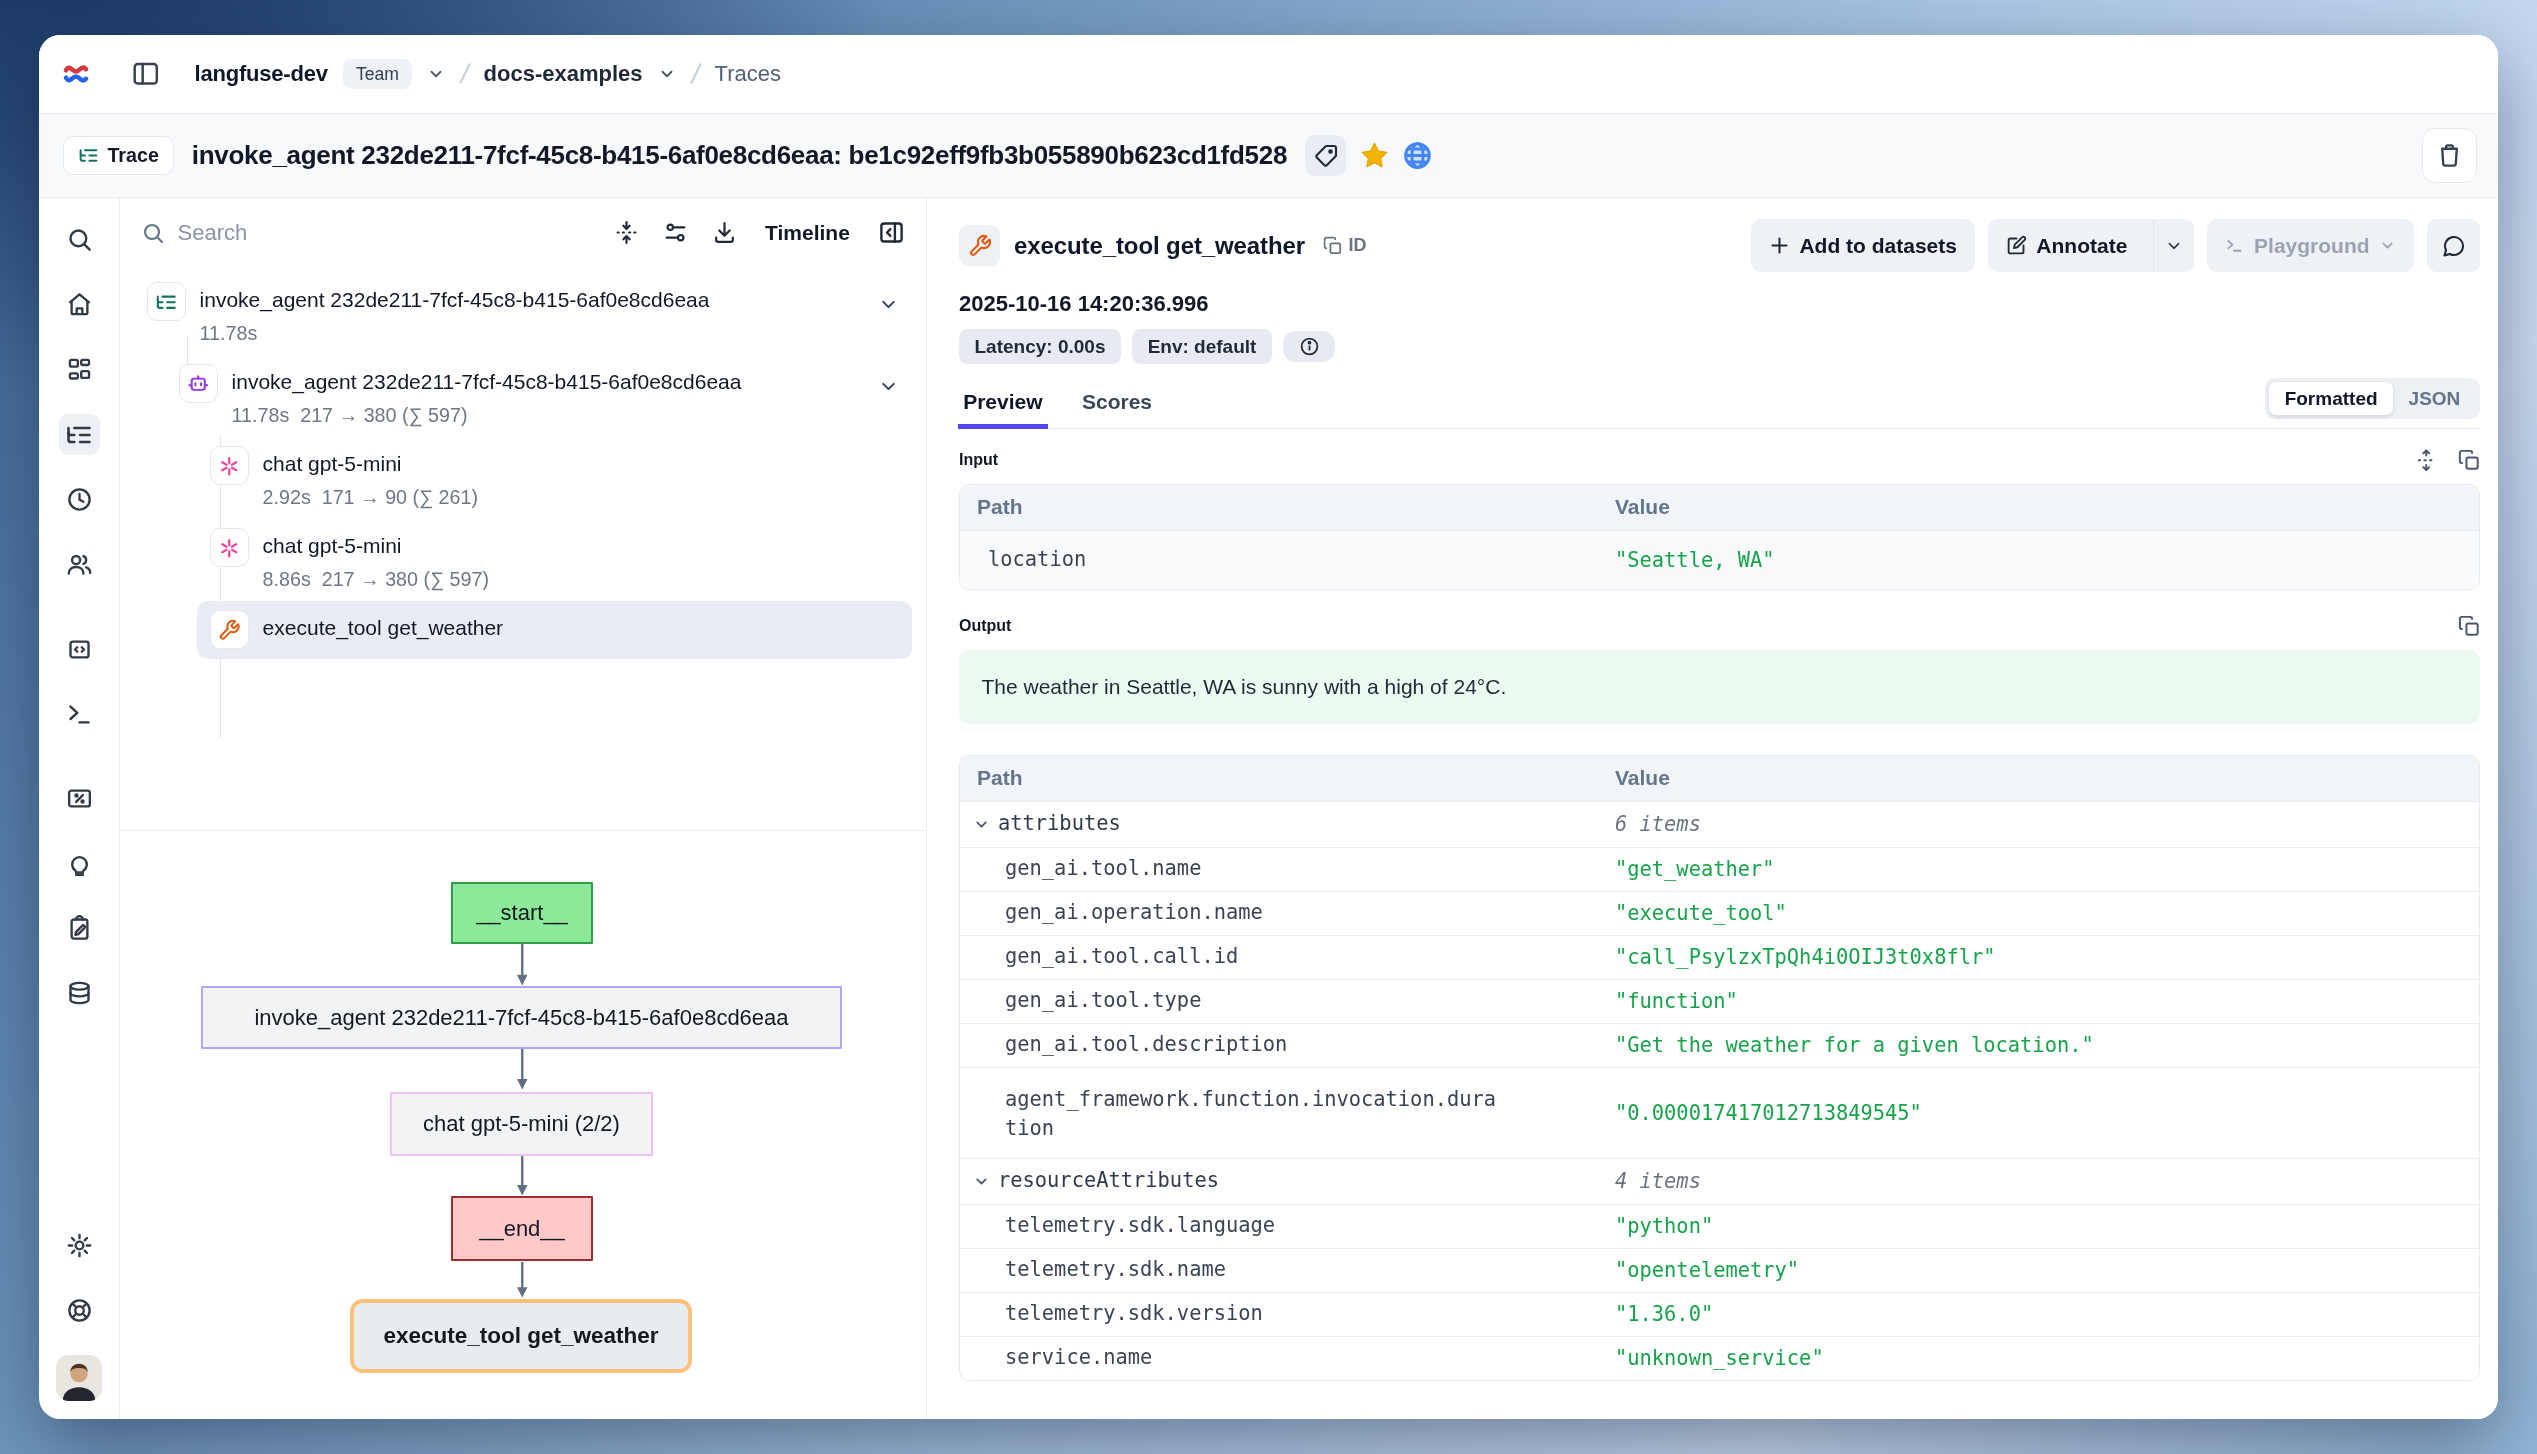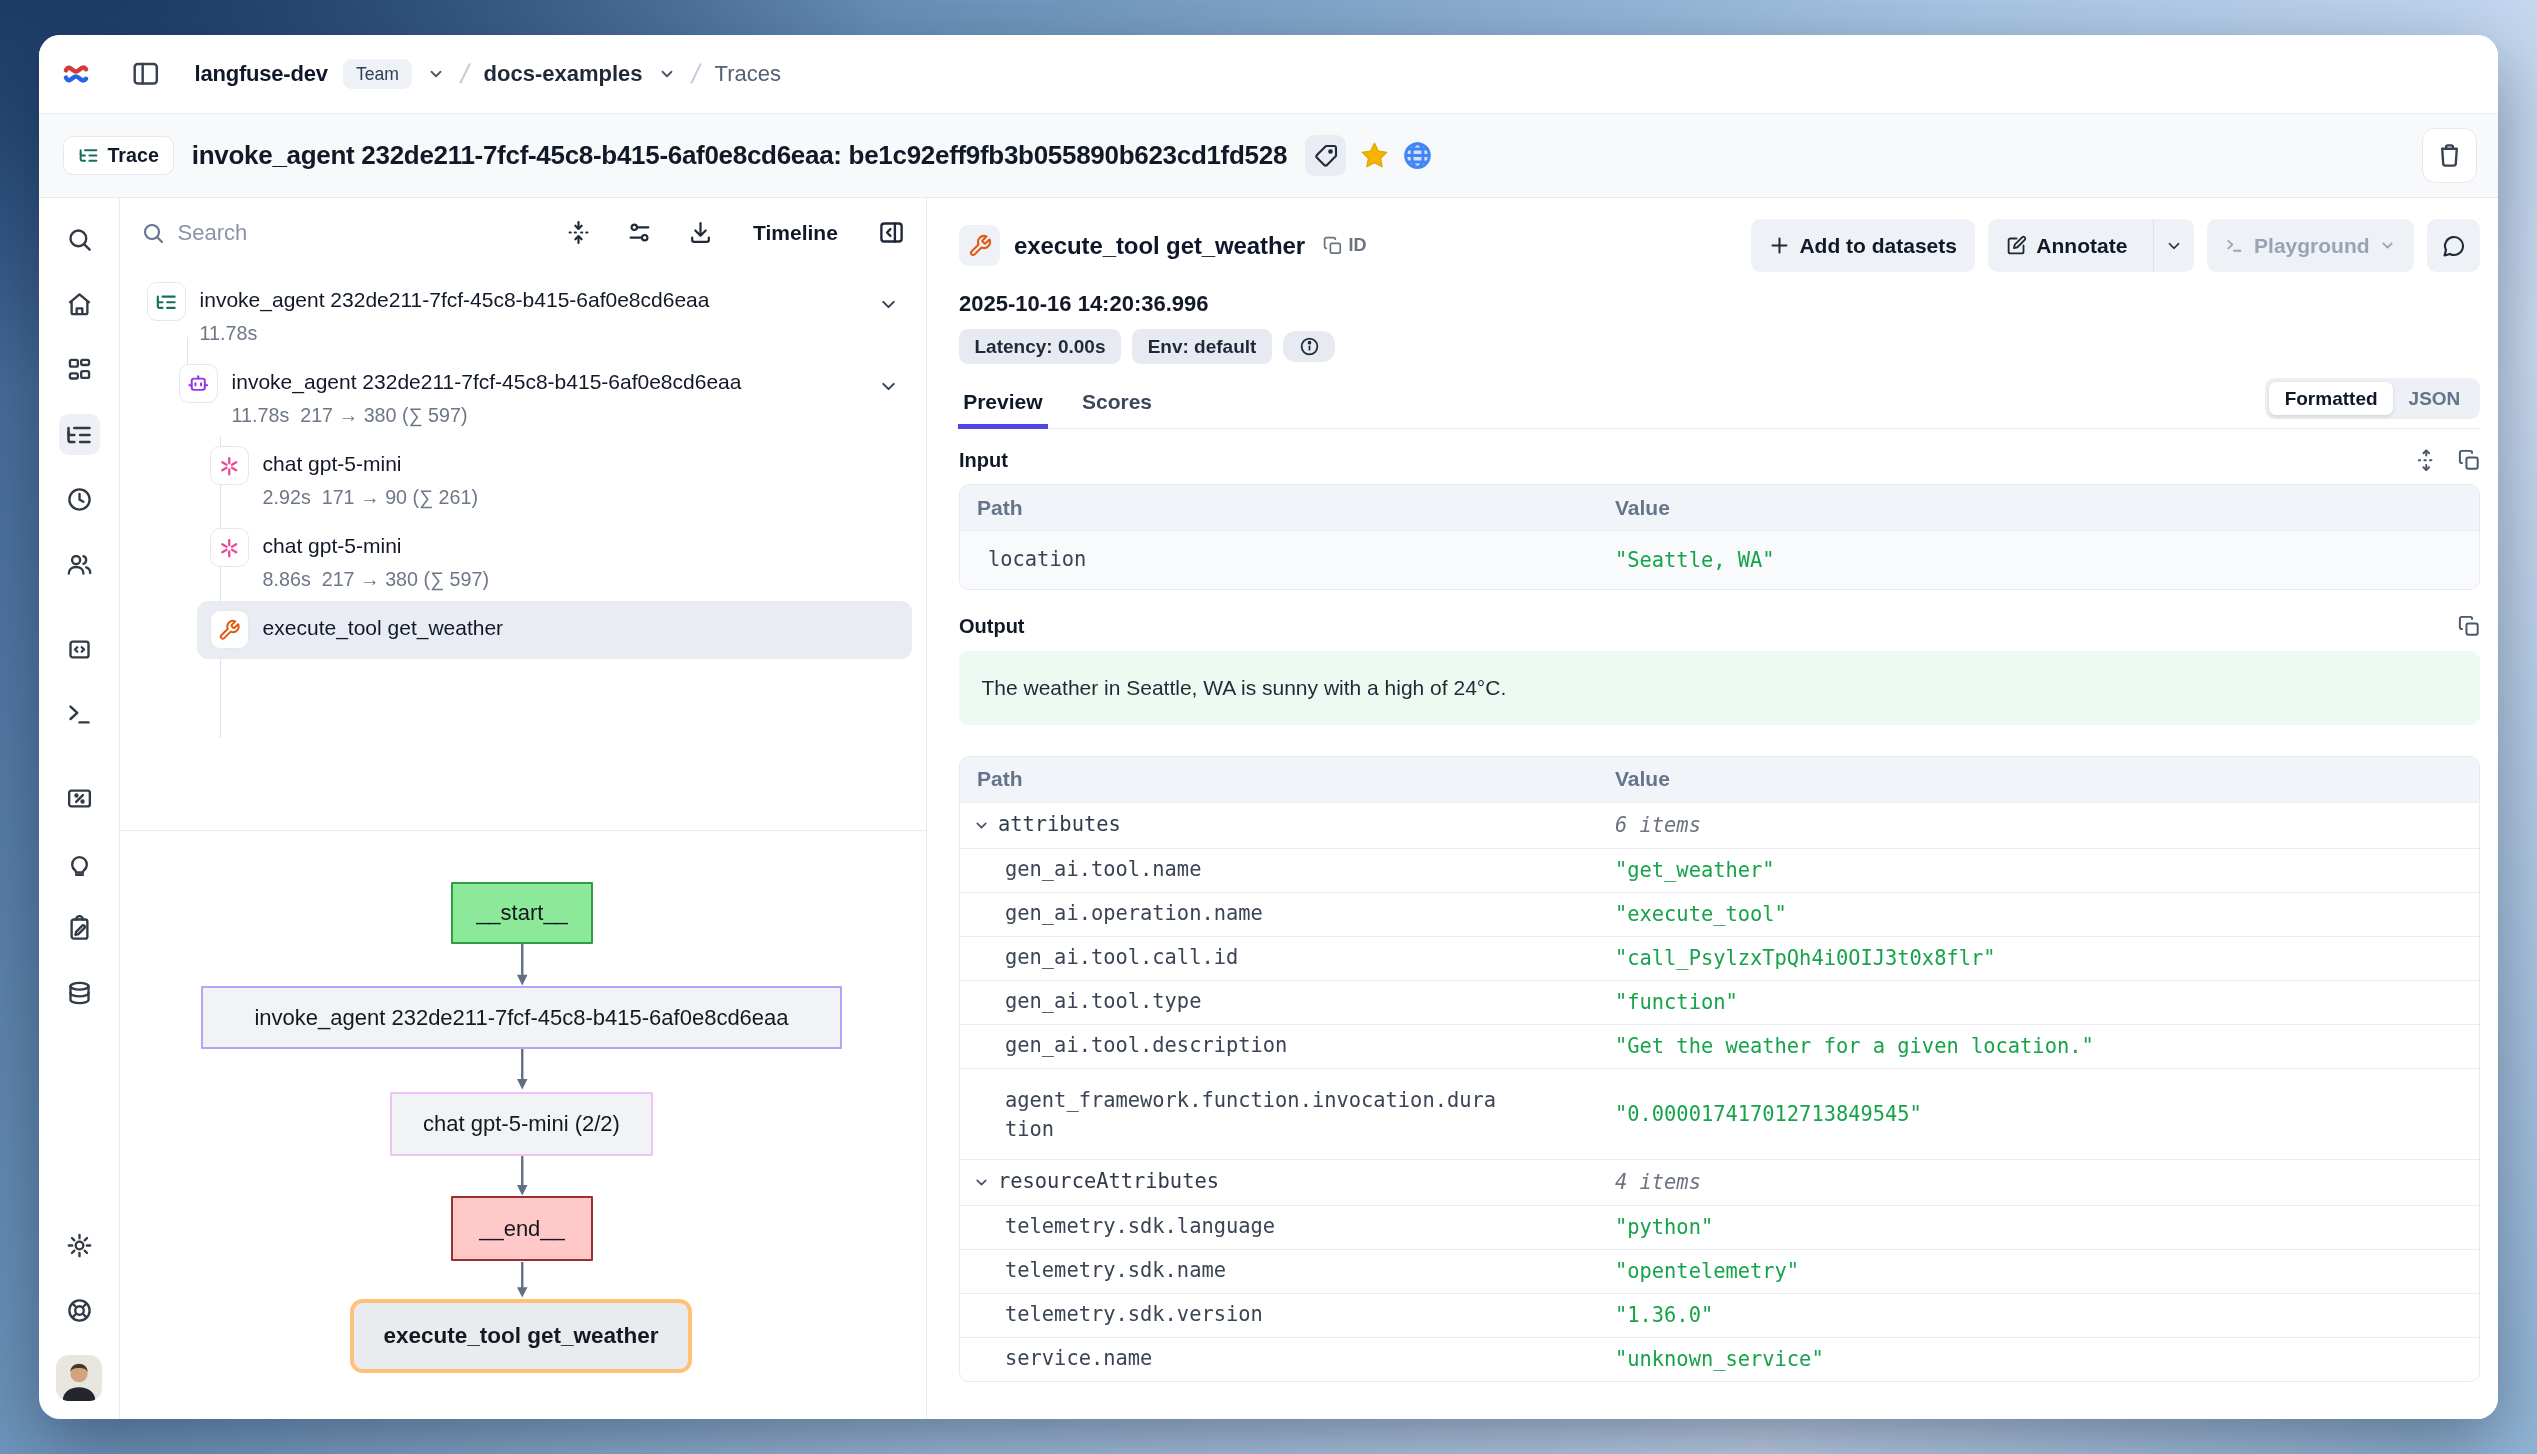--- a/index.html
+++ b/index.html
@@ -65,21 +65,21 @@
     display:flex; flex-direction:column; align-items:center; padding:21px 0 18px;
   }
   .rail-btn { width:41px; height:41px; border-radius:9.8px; display:flex; align-items:center; justify-content:center; color:#323a46; margin-bottom:24px; }
   .rail-btn.active { background:#edf1f6; }
   .rail-gap { height:19.7px; flex:none; }
   .rail-spacer { flex:1; }
   .avatar { width:46px; height:46px; border-radius:12.6px; overflow:hidden; flex:none; }
 
   
   .left-panel { width:807px; flex:none; border-right:1.4px solid #e8ebf0; display:flex; flex-direction:column; background:#fff; }
-  .tree-toolbar { display:flex; align-items:center; gap:36px; padding:21px 21px 14px 21px; }
+  .tree-toolbar { display:flex; align-items:center; gap:24px; padding:21px 21px 14px 21px; }
   .search-wrap { display:flex; align-items:center; gap:12.6px; flex:1; color:#64748b; }
   .search-wrap input {
     border:none; outline:none; font-size:22px; color:#111827; width:100%;
     font-family:"Liberation Sans", sans-serif; background:transparent;
   }
   .search-wrap input::placeholder { color:#8a94a6; }
   .tool-ic { color:#1f2937; }
   .timeline-label { font-size:21px; font-weight:600; color:#111827; margin:0 4.2px; }
 
   .tree-section { height:570px; flex:none; padding:12.6px 14px 0 14px; position:relative; }
@@ -134,21 +134,21 @@
   .tabs-row { display:flex; align-items:flex-end; margin-top:14px; border-bottom:1.4px solid #e5e8ee; flex:none; }
   .tab { font-size:21px; font-weight:600; padding:0 4.2px 14px 4.2px; margin-right:31px; position:relative; color:#3b475a; }
   .tab.active { color:#0f172a; }
   .tab.active::after { content:""; position:absolute; left:-1.4px; right:-1.4px; bottom:-1.4px; height:4.9px; background:#4f46e5; }
   .view-toggle { margin-left:auto; margin-bottom:8.4px; background:#edf0f4; border-radius:9.8px; padding:4.2px; display:flex; align-items:center; }
   .vt-opt { font-size:19px; font-weight:700; padding:5.6px 15.5px; border-radius:7px; color:#64748b; }
   .vt-opt.active { background:#fff; color:#0f172a; box-shadow:0 1.4px 4.2px rgba(15,23,42,.12); }
 
   .detail-content { flex:1; min-height:0; overflow:hidden; padding-top:19.7px; }
   .sec-head { display:flex; align-items:center; margin-bottom:12.6px; }
-  .sec-title { font-size:20px; font-weight:600; color:#111827; }
+  .sec-title { font-size:16px; font-weight:600; color:#111827; }
   .sec-icons { margin-left:auto; display:flex; gap:19.7px; color:#49576b; }
 
   table.kv { width:100%; border-collapse:separate; border-spacing:0; border:1.4px solid #e6eaf0; border-radius:9.8px; overflow:hidden; }
   .kv { font-size:20.4px; }
   .kv .hrow th {
     text-align:left; font-weight:600; color:#64748b; font-size:21px;
     background:#f1f5f9; height:45px; padding:0 17px; font-family:"Liberation Sans",sans-serif;
   }
   .kv th.col-path { width:42%; }
   .kv td { border-top:1.4px solid #e9edf2; vertical-align:middle; font-family:"DejaVu Sans Mono",monospace; }

